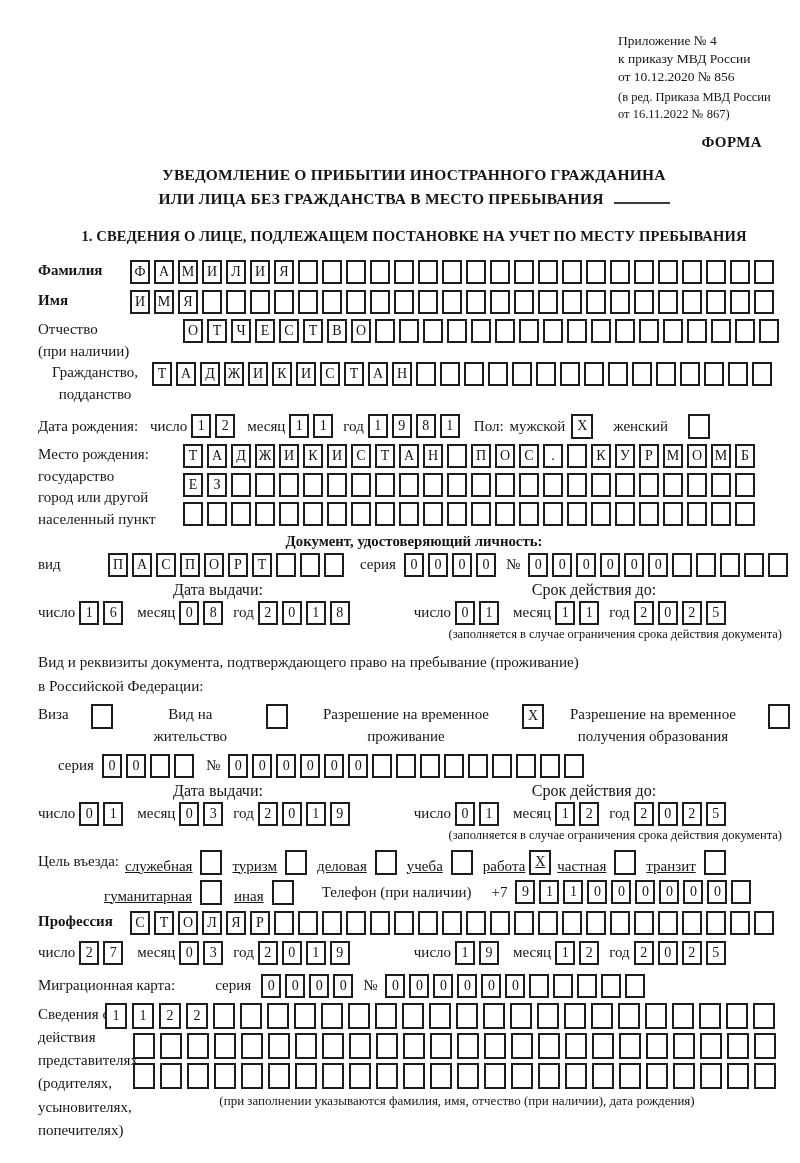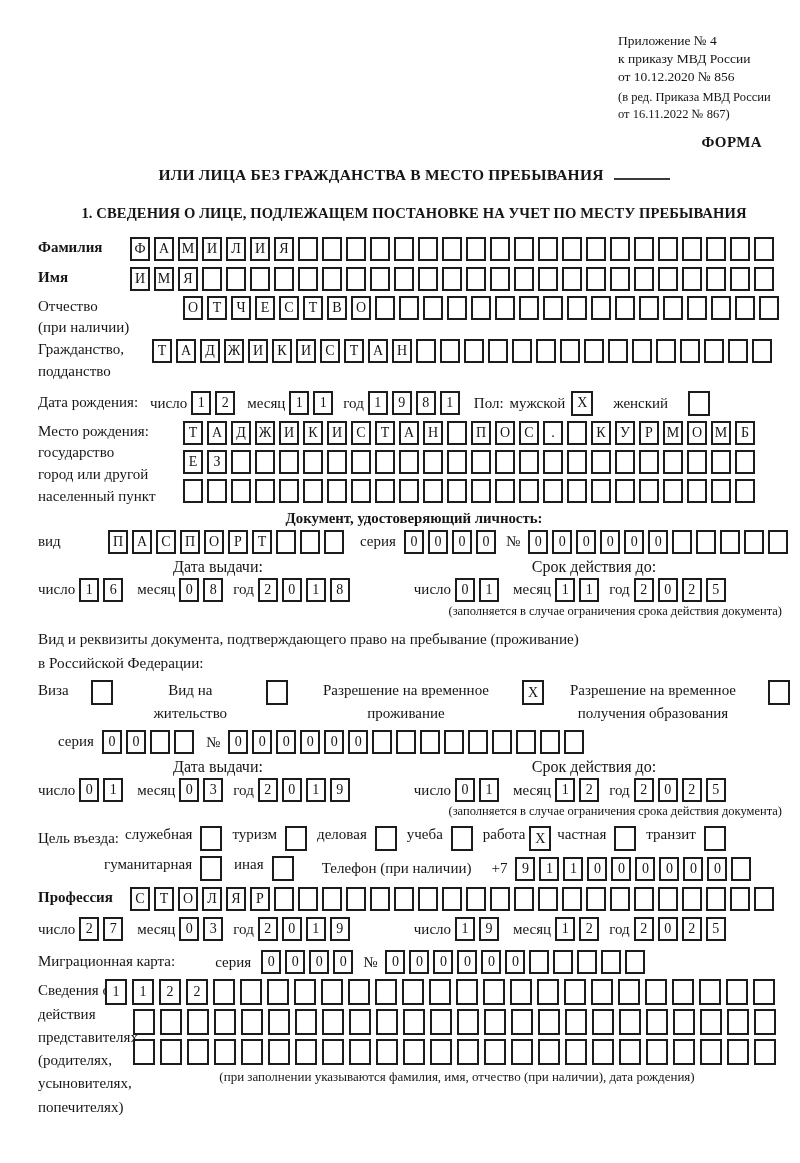--- a/index.html
+++ b/index.html
@@ -13,21 +13,21 @@
   .annex .note{font-size:12.5px;margin-top:4px;}
   .form-word{margin-top:12px;text-align:right;padding-right:28px;font-weight:bold;font-size:15px;letter-spacing:.4px;}
   .title{margin-top:12px;text-align:center;font-weight:bold;font-size:15.5px;line-height:1.5;letter-spacing:.2px;}
   .blank-line{display:inline-block;width:56px;border-bottom:2px solid #3a3a3a;height:13px;margin-left:10px;}
   .sec1{margin-top:18px;text-align:center;font-weight:bold;font-size:14.6px;letter-spacing:.1px;}
 
   .row{display:flex;align-items:flex-start;margin-top:6px;}
   .lbl{line-height:1.45;flex:none;}
   .w-sur{width:92px;font-weight:bold;}
   .w-pat{width:145px;}
-  .w-cit{width:114px;}
+  .w-cit{width:114px;text-align:center;}
   .w-kind{width:70px;}
 
   .cells{display:flex;flex:none;}
   .cell{
     flex:none;width:20px;height:24px;margin-right:4px;box-sizing:border-box;
     border:2px solid #1c1c1c;display:flex;align-items:center;justify-content:center;
     font-size:14px;line-height:1;background:#fff;
   }
   .cellsL .cell{width:22px;height:26px;margin-right:5px;}
   .cb{
@@ -50,21 +50,21 @@
   .dlabel{margin-right:4px;}
   .dnote{font-size:12.5px;text-align:right;padding-right:8px;margin-top:2px;}
 
   .intro{margin-top:8px;line-height:1.6;font-size:15.2px;}
 
   .opts{margin-top:4px;align-items:flex-start;}
   .opt{display:flex;align-items:flex-start;gap:16px;}
   .opt-label{text-align:center;line-height:1.5;font-size:15px;}
   .opt .cb{margin-left:10px;margin-top:1px;}
 
-  .purpose{display:flex;align-items:flex-start;}
+  .purpose{display:flex;align-items:flex-end;text-decoration:underline;}
   .purpose .cb{margin-left:8px;}
 
   .legal{display:flex;margin-top:5px;}
   .legal-labels{width:95px;flex:none;line-height:1.55;font-size:15px;}
   .legal-rows .cells{margin-bottom:4px;}
   .shift{margin-left:-28px;}
   .legal-note{font-size:13px;margin-top:4px;text-align:center;}
 </style>
 </head>
 <body>
@@ -77,20 +77,21 @@
     <div>от 10.12.2020 № 856</div>
     <div class="note">
       <div>(в ред. Приказа МВД России</div>
       <div>от 16.11.2022 № 867)</div>
     </div>
   </div>
 
   <div class="form-word">ФОРМА</div>
 
   <div class="title">
+    <div>УВЕДОМЛЕНИЕ О ПРИБЫТИИ ИНОСТРАННОГО ГРАЖДАНИНА</div>
     <div>
       <span>ИЛИ ЛИЦА БЕЗ ГРАЖДАНСТВА В МЕСТО ПРЕБЫВАНИЯ</span><span class="blank-line"></span>
     </div>
   </div>
 
   <div class="sec1">1. СВЕДЕНИЯ О ЛИЦЕ, ПОДЛЕЖАЩЕМ ПОСТАНОВКЕ НА УЧЕТ ПО МЕСТУ ПРЕБЫВАНИЯ</div>
 
   <div class="row" style="margin-top:15px;">
     <span class="lbl w-sur">Фамилия</span>
     <span class="cells">

